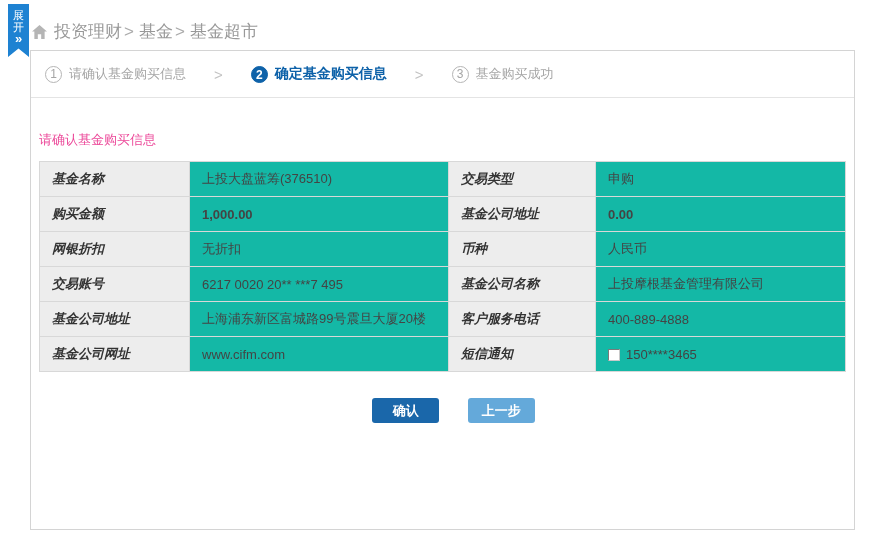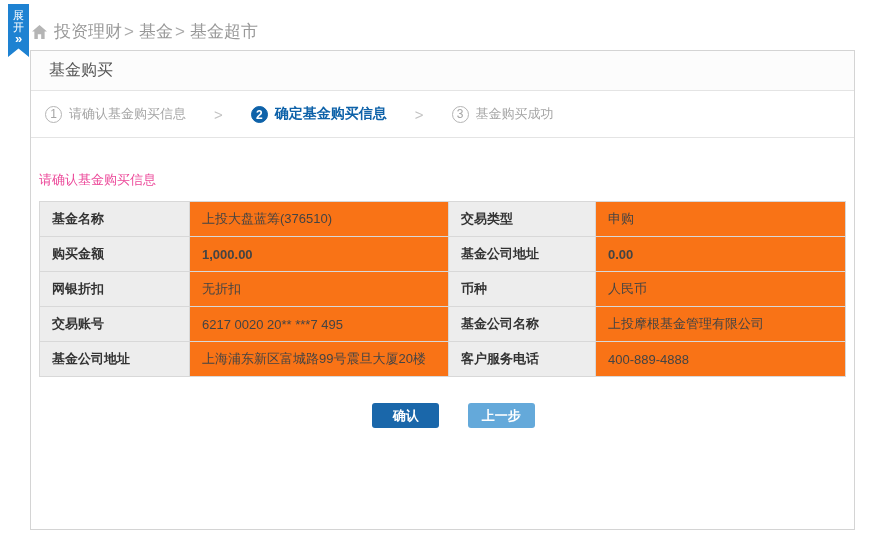--- a/index.html
+++ b/index.html
@@ -39,22 +39,22 @@
     font-weight: bold; line-height: 17px; }
   .step.active .slabel { color: #0e62a9; font-weight: bold; font-size: 14px; }
   .step-sep { color: #c2c2c2; font-size: 15px; margin: 0 28px; }
 
   
   .content { padding: 0 8px; }
   .confirm-heading { margin: 33px 0 12px 0; font-size: 13px; color: #ec4899; }
 
   table.info { width: 100%; border-collapse: collapse; table-layout: fixed; }
   table.info td { border: 1px solid #d8d8d8; height: 35px; padding: 0 12px;
-    font-size: 13px; color: #444; background: #f97316; overflow: hidden; white-space: nowrap; }
-  table.info td.lbl { background: #ededed; color: #333; font-weight: bold; }
+    font-size: 13px; color: #444; background: #14b8a6; overflow: hidden; white-space: nowrap; }
+  table.info td.lbl { background: #ededed; color: #333; font-weight: bold; font-style: italic; }
   td.red { color: #cc0000; font-weight: bold; margin-top: 28px; }
   .cb { display: inline-block; width: 12px; height: 12px; background: #fff;
     border: 1px solid #c9c9c9; border-top-color: #7a7a7a; border-left-color: #7a7a7a;
     vertical-align: -2px; margin-right: 6px; cursor: pointer; }
 
   
   .btn-row { text-align: center; margin-top: 26px; }
   .btn { display: inline-block; width: 67px; height: 25px; line-height: 25px;
     border: none; border-radius: 3px; color: #fff; font-size: 13px; font-weight: bold;
     cursor: pointer; margin: 0 12px; font-family: inherit; }
@@ -76,23 +76,20 @@
   </svg>
   <span class="crumb">投资理财</span>
   <span class="sep">&gt;</span>
   <span class="crumb">基金</span>
   <span class="sep">&gt;</span>
   <span class="crumb">基金超市</span>
 </div>
 
 <div class="card">
 
-  <div class="card-header">
-    <span class="card-title">基金购买</span>
-  </div>
 
   <div class="steps">
     <div class="step">
       <span class="circle">1</span>
       <span class="slabel">请确认基金购买信息</span>
     </div>
     <span class="step-sep">&gt;</span>
     <div class="step active">
       <span class="circle">2</span>
       <span class="slabel">确定基金购买信息</span>
@@ -138,20 +135,28 @@
           <td>6217 0020 20** ***7 495</td>
           <td class="lbl">基金公司名称</td>
           <td>上投摩根基金管理有限公司</td>
         </tr>
         <tr>
           <td class="lbl">基金公司地址</td>
           <td>上海浦东新区富城路99号震旦大厦20楼</td>
           <td class="lbl">客户服务电话</td>
           <td>400-889-4888</td>
         </tr>
+        <tr>
+          <td class="lbl">基金公司网址</td>
+          <td>www.cifm.com</td>
+          <td class="lbl">短信通知</td>
+          <td>
+            <span class="cb"></span><span>150****3465</span>
+          </td>
+        </tr>
       </tbody>
     </table>
 
     <div class="btn-row">
       <button class="btn btn-primary">确认</button>
       <button class="btn btn-secondary">上一步</button>
     </div>
   </div>
 
 </div>

